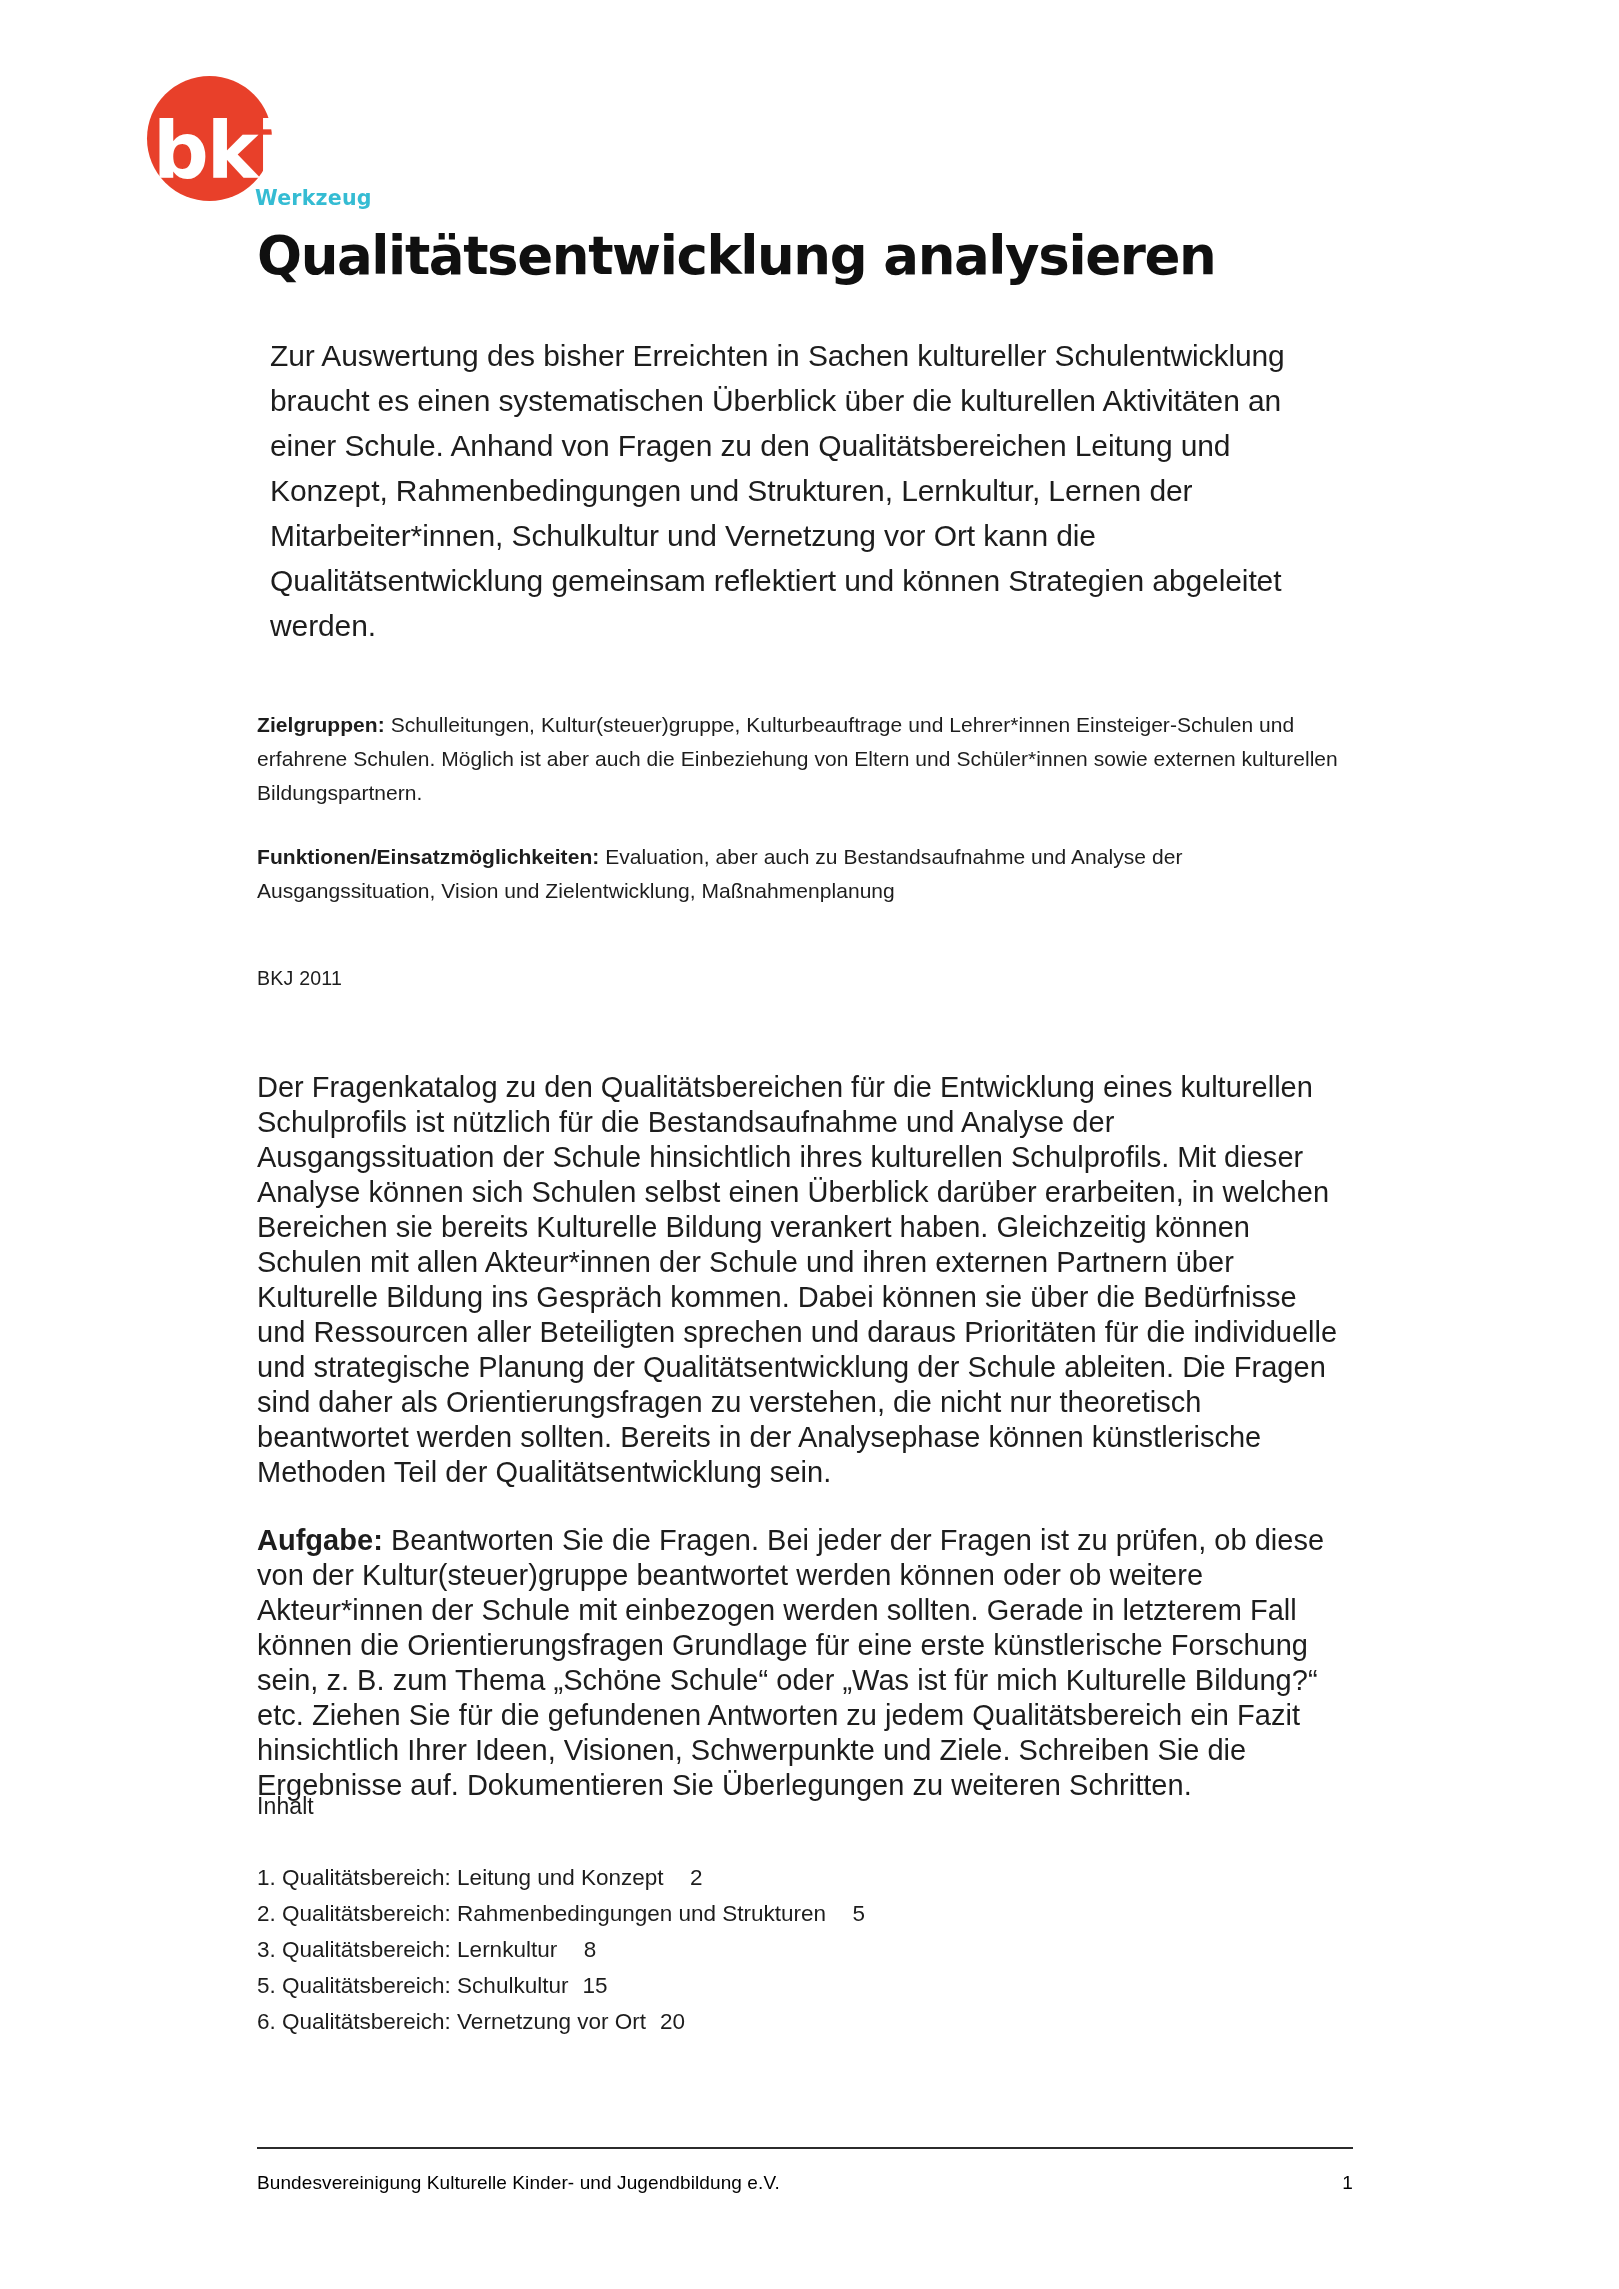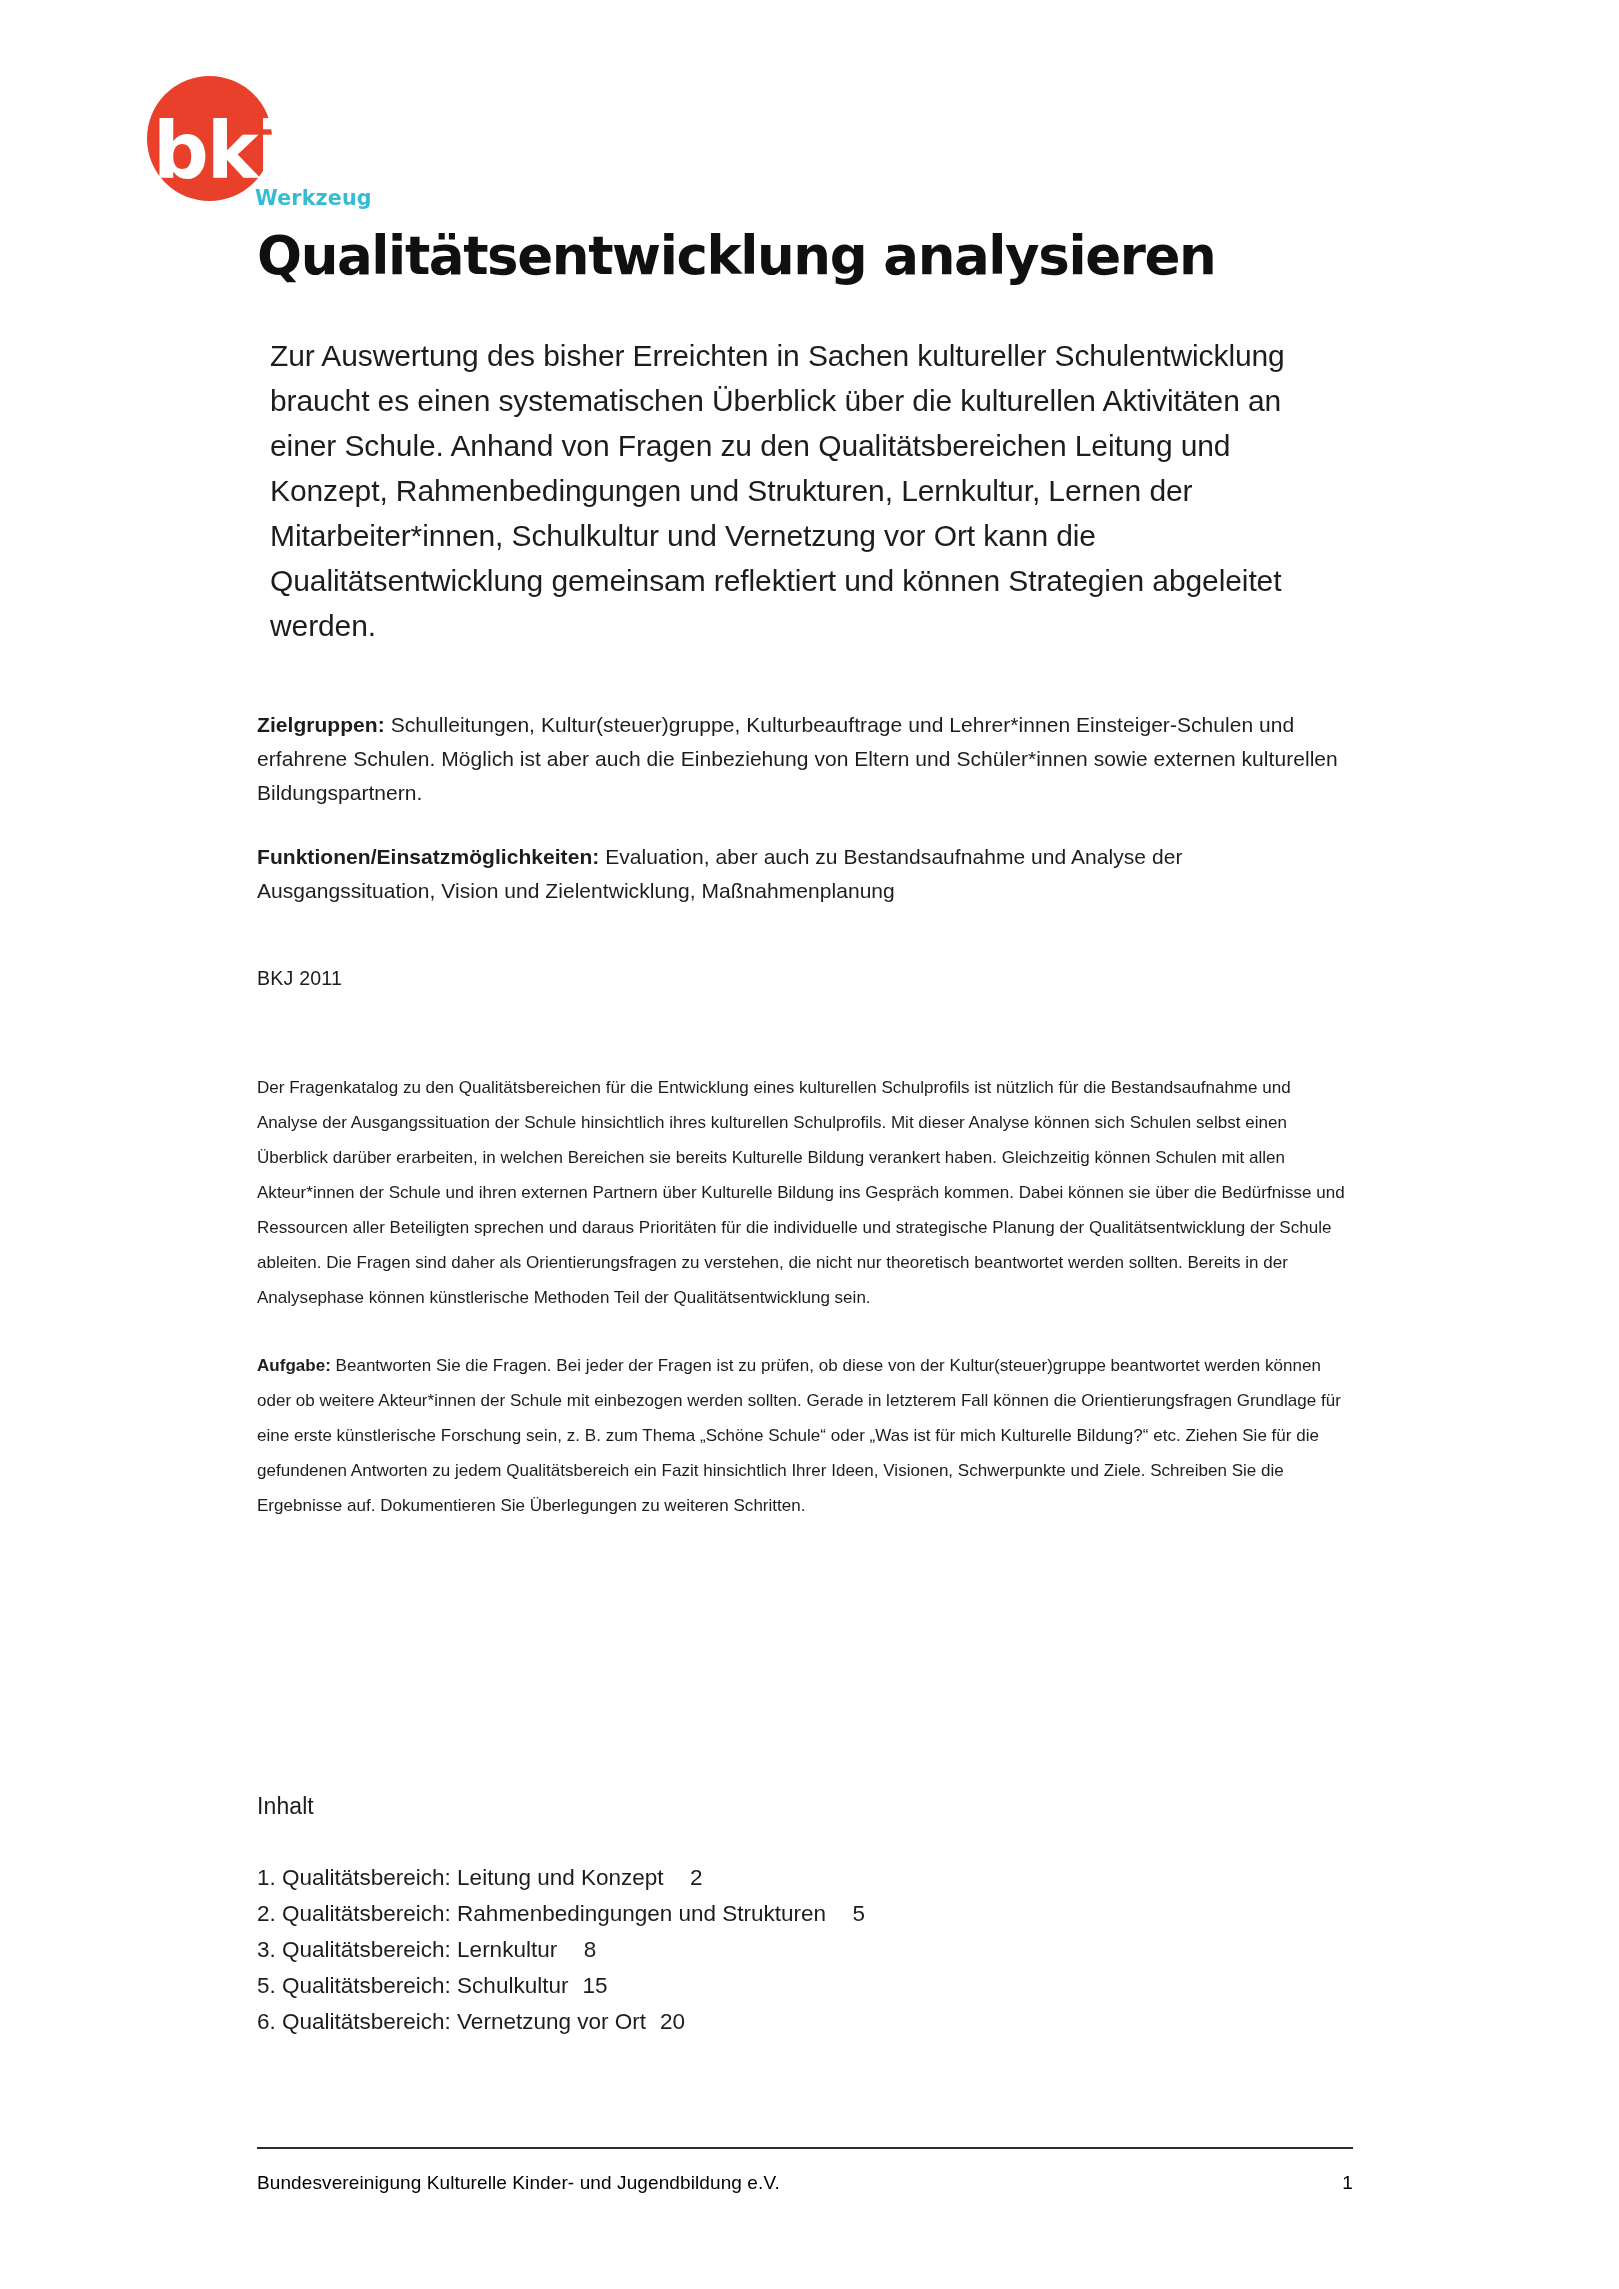--- a/index.html
+++ b/index.html
@@ -113,21 +113,21 @@
   .credit {
     top: 965px;
     font-size: 19.6px;
     line-height: 27.4px;
     letter-spacing: 0.2px;
     color: #1d1d1d;
   }
 
   .body-block {
     top: 1070px;
-    font-size: 17px;
+    font-size: 29px;
     line-height: 35px;
     letter-spacing: 0.02px;
     color: #1d1d1d;
   }
   .body-block p { margin: 0 0 33px 0; }
   .body-block p:last-child { margin-bottom: 0; }
   .body-block b { font-weight: 700; }
 
   .toc-heading {
     top: 1790px;

